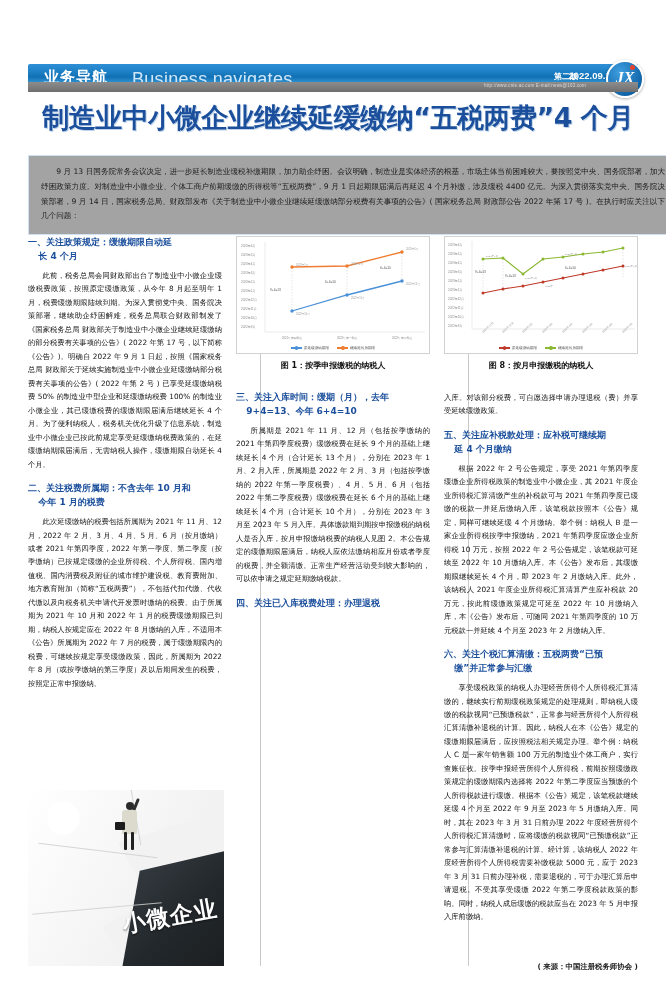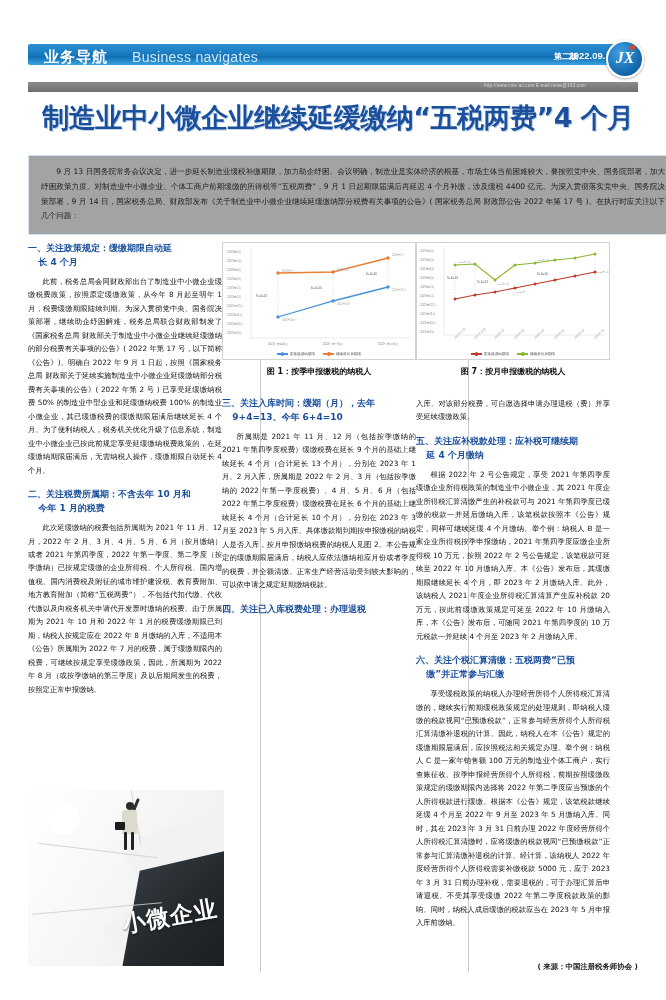--- a/index.html
+++ b/index.html
@@ -10,35 +10,35 @@
   }
   .page {
     position: relative;
     width: 666px; height: 1000px;
     background: #ffffff;
     overflow: hidden;
   }
 
   
   .masthead {
-    position: absolute; left: 28px; top: 44px;
+    position: absolute; left: 28px; top: 64px;
     width: 610px; height: 21px;
     background: linear-gradient(to bottom, #2e8fd6 0%, #1d7fc4 38%, #1270b4 62%, #3ba3e0 100%);
     border-radius: 2px;
     padding-left: 24px;
   }
   .masthead-cn {
     position: absolute; left: 16px; top: 4px;
     font-size: 15px; font-weight: bold; color: #ffffff;
     letter-spacing: 1px;
     font-family: "DejaVu Sans", "Liberation Sans", sans-serif;
   }
   .masthead-en {
     position: absolute; left: 104px; top: 5px;
-    font-size: 14px; color: #cfe7f8; letter-spacing: 0.3px;
+    font-size: 18px; color: #cfe7f8; letter-spacing: 0.3px;
     font-family: "Liberation Sans", sans-serif;
   }
   .masthead-edition {
     position: absolute; right: 60px; top: 7px;
     font-size: 8px; font-weight: bold; color: #ffffff;
   }
   .masthead-date {
     position: absolute; right: 22px; top: 6px;
     font-size: 9.5px; font-weight: bold; color: #ffffff;
     font-family: "Liberation Sans", sans-serif;
@@ -91,23 +91,23 @@
     border: 1px solid #cfe1f2;
     padding: 9px 12px 10px 12px;
     font-size: 7.6px; line-height: 1.95;
     color: #1a1a1a; text-align: justify;
     font-family: "DejaVu Sans", "Liberation Sans", sans-serif;
   }
   .lead p { text-indent: 2em; }
 
   
   .cols {
-    position: absolute; left: 28px; top: 242px;
+    position: absolute; left: 28px; top: 236px;
     width: 610px; height: 740px;
-    display: flex; 
+    display: flex; gap: 14px;
   }
   .col { width: 194px; position: relative; }
   .col-divider {
     position: absolute; top: 0; width: 1px; height: 730px;
     background: #c9c9c9;
   }
   .div1 { left: 232px; }
   .div2 { left: 440px; }
 
   h2.sec {
@@ -418,21 +418,21 @@
             <span class="lg-item">
               <i class="lg-swatch" style="background:#c0392b"></i>
               <span>原延缓缴纳期限</span>
             </span>
             <span class="lg-item">
               <i class="lg-swatch" style="background:#8bb832"></i>
               <span>继续延长后期限</span>
             </span>
           </div>
         </div>
-        <div class="chart-caption">图 7：按月申报缴税的纳税人</div>
+        <div class="chart-caption">图 8：按月申报缴税的纳税人</div>
       </div>
 
       <p class="body" style="text-indent:0;">入库。对该部分税费，可自愿选择申请办理退税（费）并享受延续缓缴政策。</p>
 
       <div class="gap"></div>
 
       <h2 class="sec">
         <span>五、</span><span>关注应补税款处理：应补税可继续期</span>
         <span class="ind">延 4 个月缴纳</span>
       </h2>

